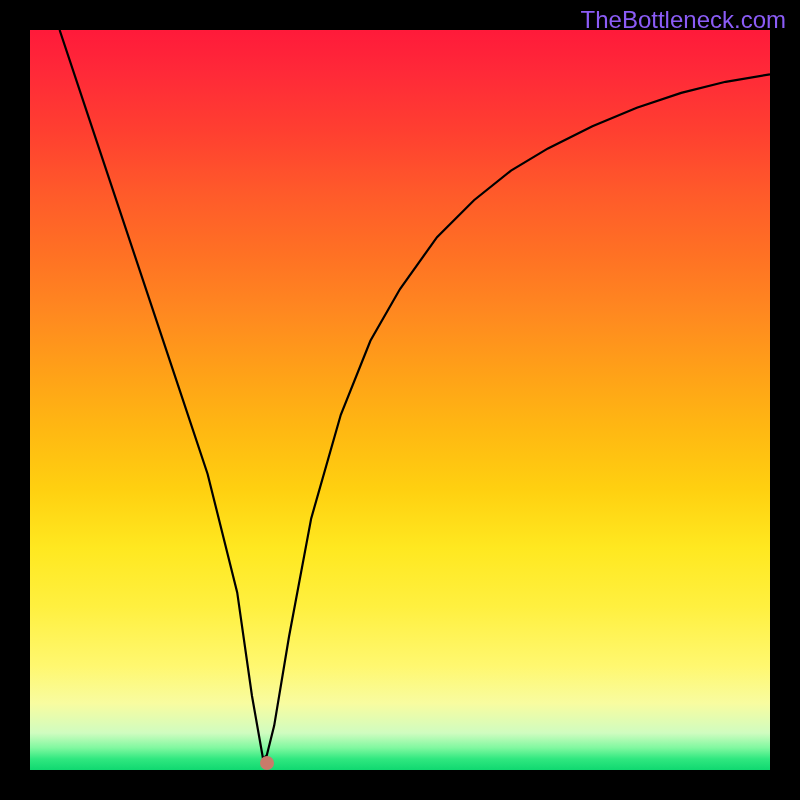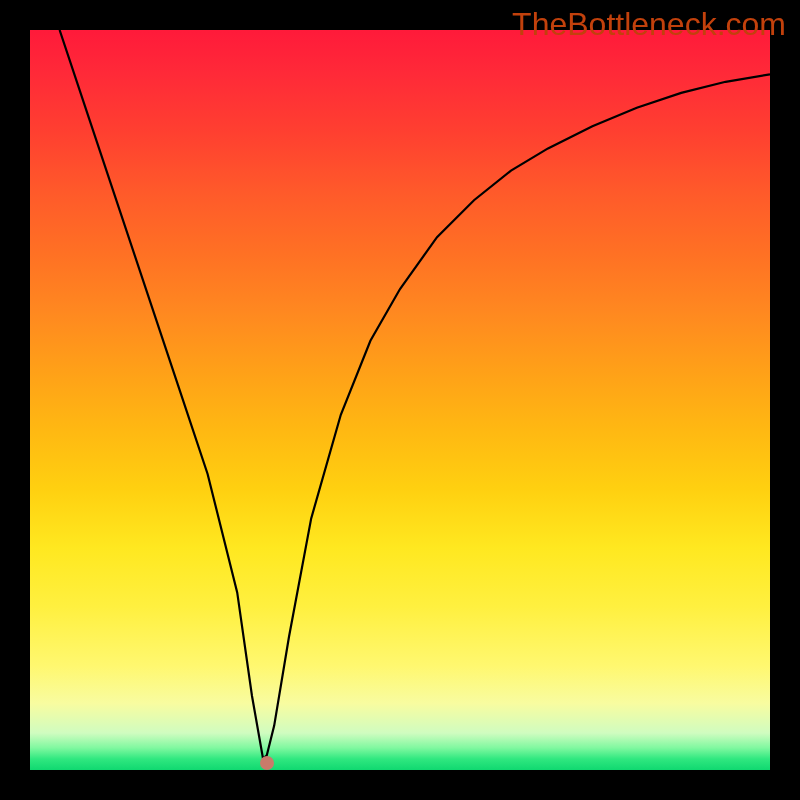--- a/index.html
+++ b/index.html
@@ -7,22 +7,22 @@
     width: 800px;
     height: 800px;
     background: #000;
     position: relative;
     font-family: Arial, sans-serif;
   }
   .watermark {
     position: absolute;
     top: 6px;
     right: 14px;
-    color: #c2410c;
-    font-size: 32px;
+    color: #8b5cf6;
+    font-size: 24px;
     font-weight: 500;
     z-index: 10;
   }
   .plot-area {
     position: absolute;
     left: 30px;
     top: 30px;
     width: 740px;
     height: 740px;
     background: linear-gradient(to bottom,

